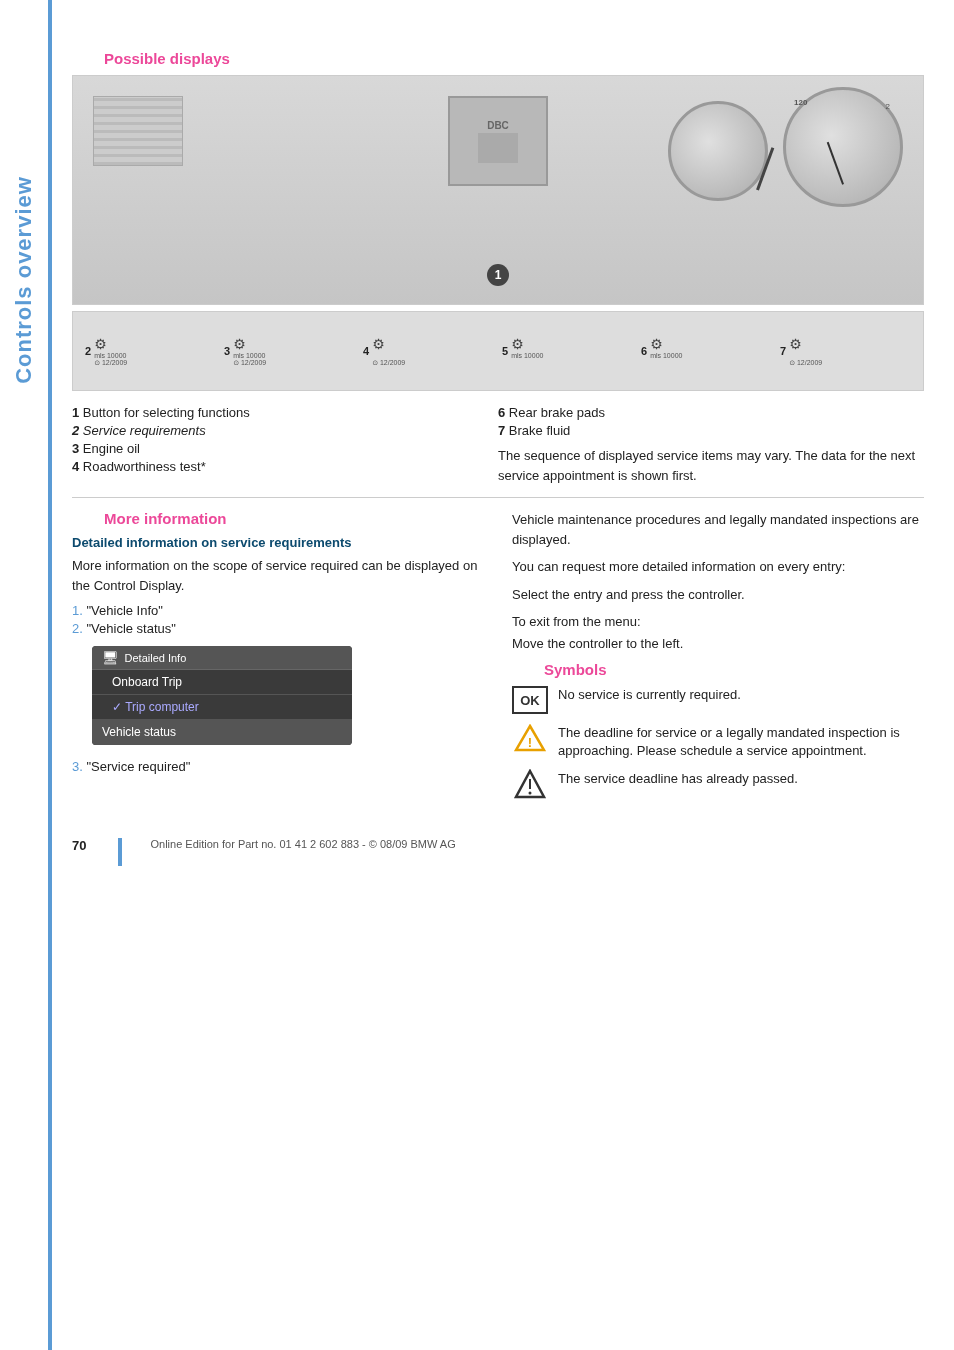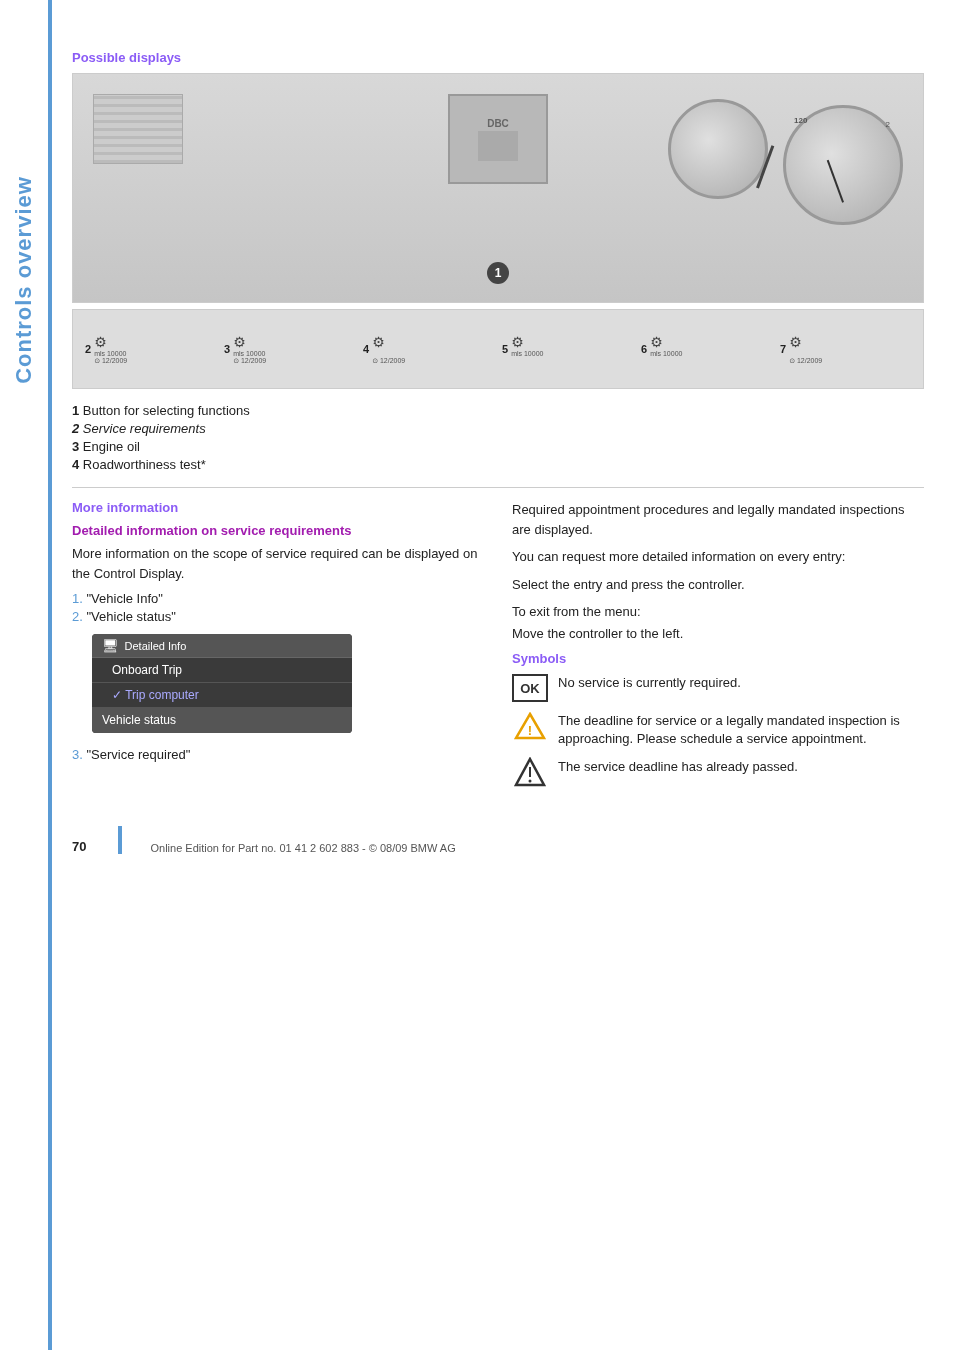--- a/index.html
+++ b/index.html
@@ -46,24 +46,25 @@
 
     
     .main-content {
       margin-left: 72px;
       margin-right: 30px;
       padding-top: 50px;
     }
 
     
     .section-heading {
-      font-size: 13px;
-      font-weight: bold;
-      color: #8b5cf6;
+      font-size: 15px;
+      font-weight: bold;
+      color: #ec4899;
       margin-bottom: 8px;
+      margin-left: 32px;
     }
 
     
     .dashboard-image {
       width: 100%;
       background: #e8e8e8;
       border: 1px solid #ccc;
       height: 230px;
       margin-bottom: 6px;
       position: relative;
@@ -196,21 +197,21 @@
     }
     .symbol-text {
       font-size: 13px;
       line-height: 1.4;
     }
 
     
     .page-footer {
       margin-top: 30px;
       display: flex;
-      align-items: flex-end;
+      align-items: flex-start;
       gap: 16px;
       padding-bottom: 20px;
     }
     .page-number {
       font-size: 13px;
       font-weight: bold;
       margin-right: 16px;
     }
     .footer-blue-bar {
       width: 4px;
@@ -240,21 +241,21 @@
     
     .dash-area {
       width: 100%;
       height: 100%;
       position: relative;
       background: linear-gradient(180deg, #d8d8d8 0%, #c5c5c5 100%);
     }
     .dash-speedo-right {
       position: absolute;
       right: 20px;
-      top: 31px;
+      top: 11px;
       width: 120px;
       height: 120px;
       border-radius: 50%;
       border: 3px solid #999;
       background: radial-gradient(circle at 40% 40%, #e0e0e0, #aaa);
     }
     .dash-speedo-mid {
       position: absolute;
       right: 155px;
       top: 25px;
@@ -403,30 +404,35 @@
     </div>
   </div>
 
   <div class="two-col-list">
     <div class="col">
       <div style="margin-bottom:3px;font-size:13px;"><b>1</b> <span>Button for selecting functions</span></div>
       <div style="margin-bottom:3px;font-size:13px;font-style:italic;"><b>2</b> <span>Service requirements</span></div>
       <div style="margin-bottom:3px;font-size:13px;"><b>3</b> <span>Engine oil</span></div>
       <div style="margin-bottom:3px;font-size:13px;"><b>4</b> <span>Roadworthiness test*</span></div>
     </div>
+    <div class="col">
+      <div style="margin-bottom:3px;font-size:13px;"><b>6</b> <span>Rear brake pads</span></div>
+      <div style="margin-bottom:3px;font-size:13px;"><b>7</b> <span>Brake fluid</span></div>
+      <div style="font-size:13px;line-height:1.5;margin-top:8px;">The sequence of displayed service items may vary. The data for the next service appointment is shown first.</div>
+    </div>
   </div>
 
   <hr class="divider">
 
   <div class="main-two-col">
 
     <div class="left-col">
       <div class="section-heading">More information</div>
 
-      <div style="color:#a21caf;font-weight:bold;font-size:13px;margin-bottom:6px;">Detailed information on service requirements</div>
+      <div style="color:#0c4a6e;font-weight:bold;font-size:13px;margin-bottom:6px;">Detailed information on service requirements</div>
 
       <div style="font-size:13px;line-height:1.5;margin-bottom:8px;">More information on the scope of service required can be displayed on the Control Display.</div>
 
       <div style="margin-bottom:10px;">
         <div style="font-size:13px;margin-bottom:3px;">
           <span style="color:#5b9bd5;">1.</span> <span>"Vehicle Info"</span>
         </div>
         <div style="font-size:13px;margin-bottom:3px;">
           <span style="color:#5b9bd5;">2.</span> <span>"Vehicle status"</span>
         </div>
@@ -441,21 +447,21 @@
         <div class="vehicle-info-item selected">✓ Trip computer</div>
         <div class="vehicle-info-item highlighted">Vehicle status</div>
       </div>
 
       <div style="font-size:13px;margin-bottom:8px;">
         <span style="color:#5b9bd5;">3.</span> <span>"Service required"</span>
       </div>
     </div>
 
     <div class="right-col">
-      <div class="right-col-text">Required appointment procedures and legally mandated inspections are displayed.</div>
+      <div class="right-col-text">Vehicle maintenance procedures and legally mandated inspections are displayed.</div>
       <div class="right-col-text">You can request more detailed information on every entry:</div>
       <div class="right-col-text">Select the entry and press the controller.</div>
       <div class="right-col-text" style="margin-bottom:2px;">To exit from the menu:</div>
       <div class="right-col-text">Move the controller to the left.</div>
 
       <div class="symbols-section">
         <div class="section-heading">Symbols</div>
 
         <div class="symbol-row">
           <div class="symbol-badge ok">

